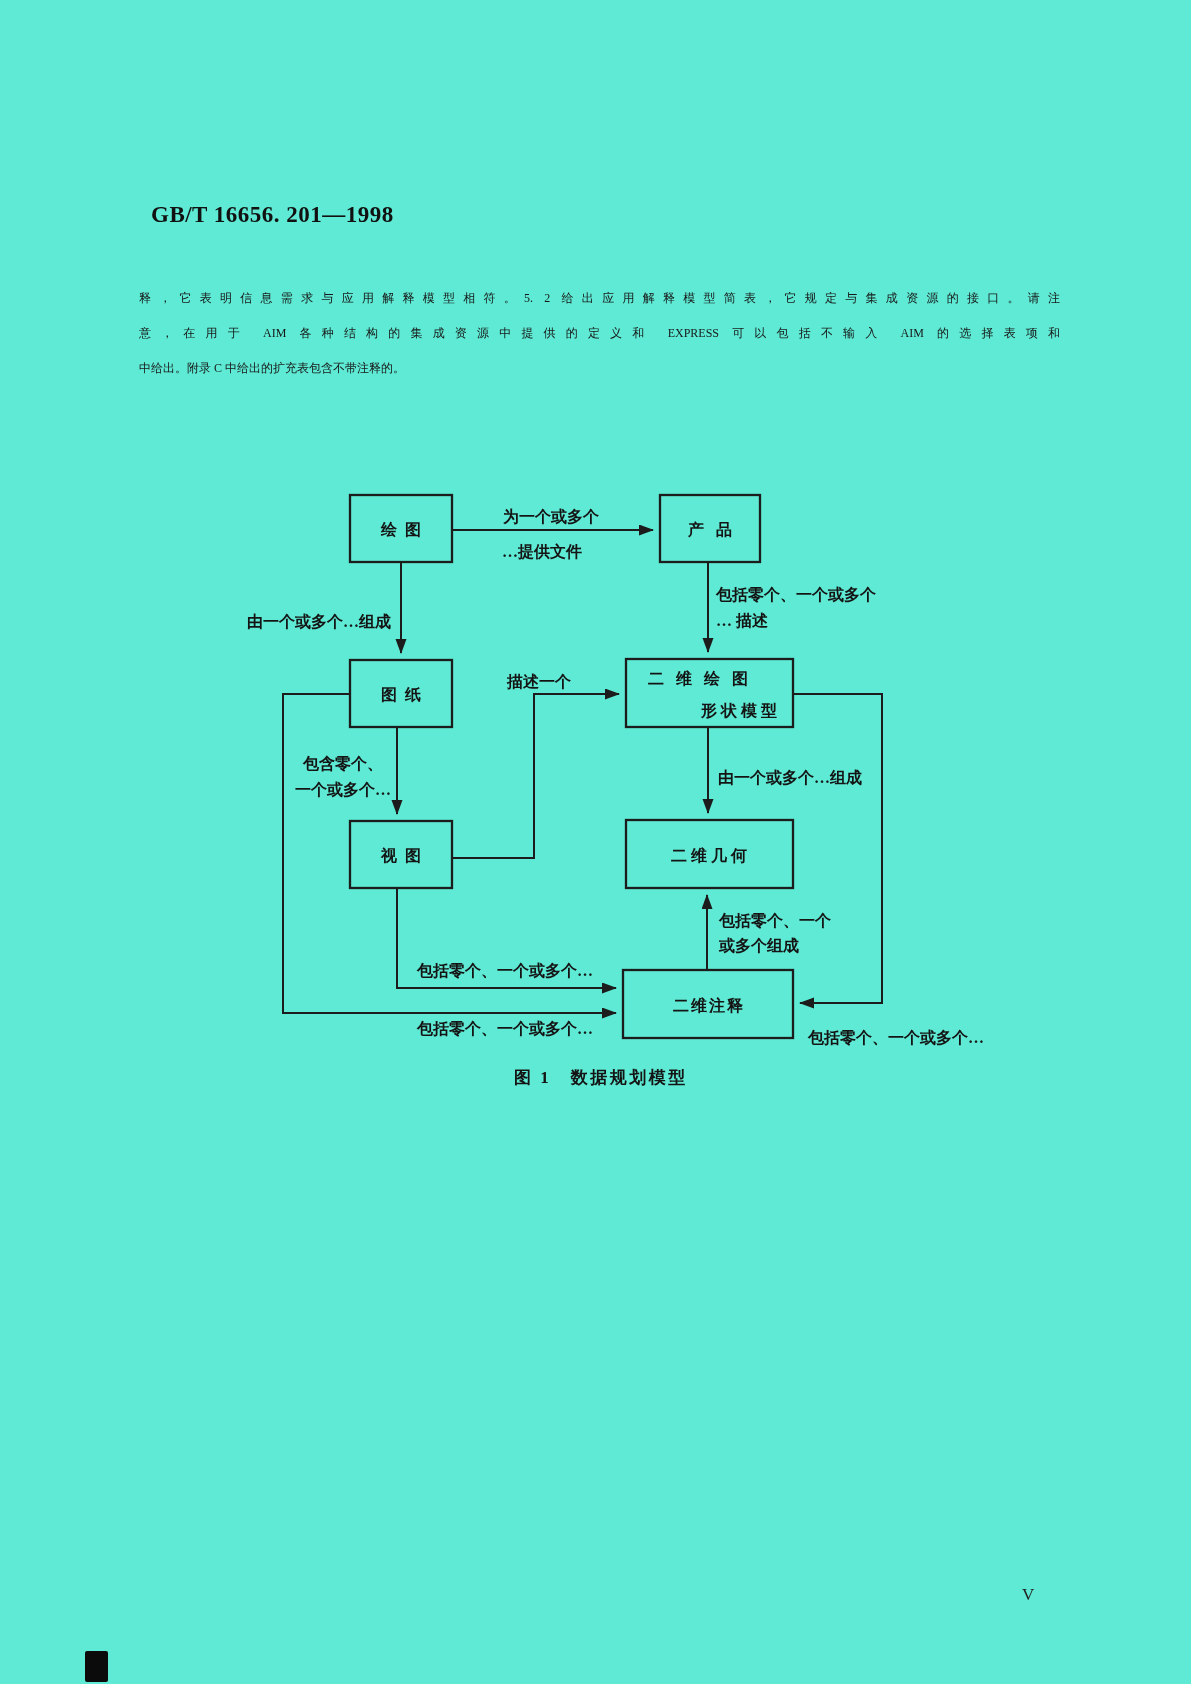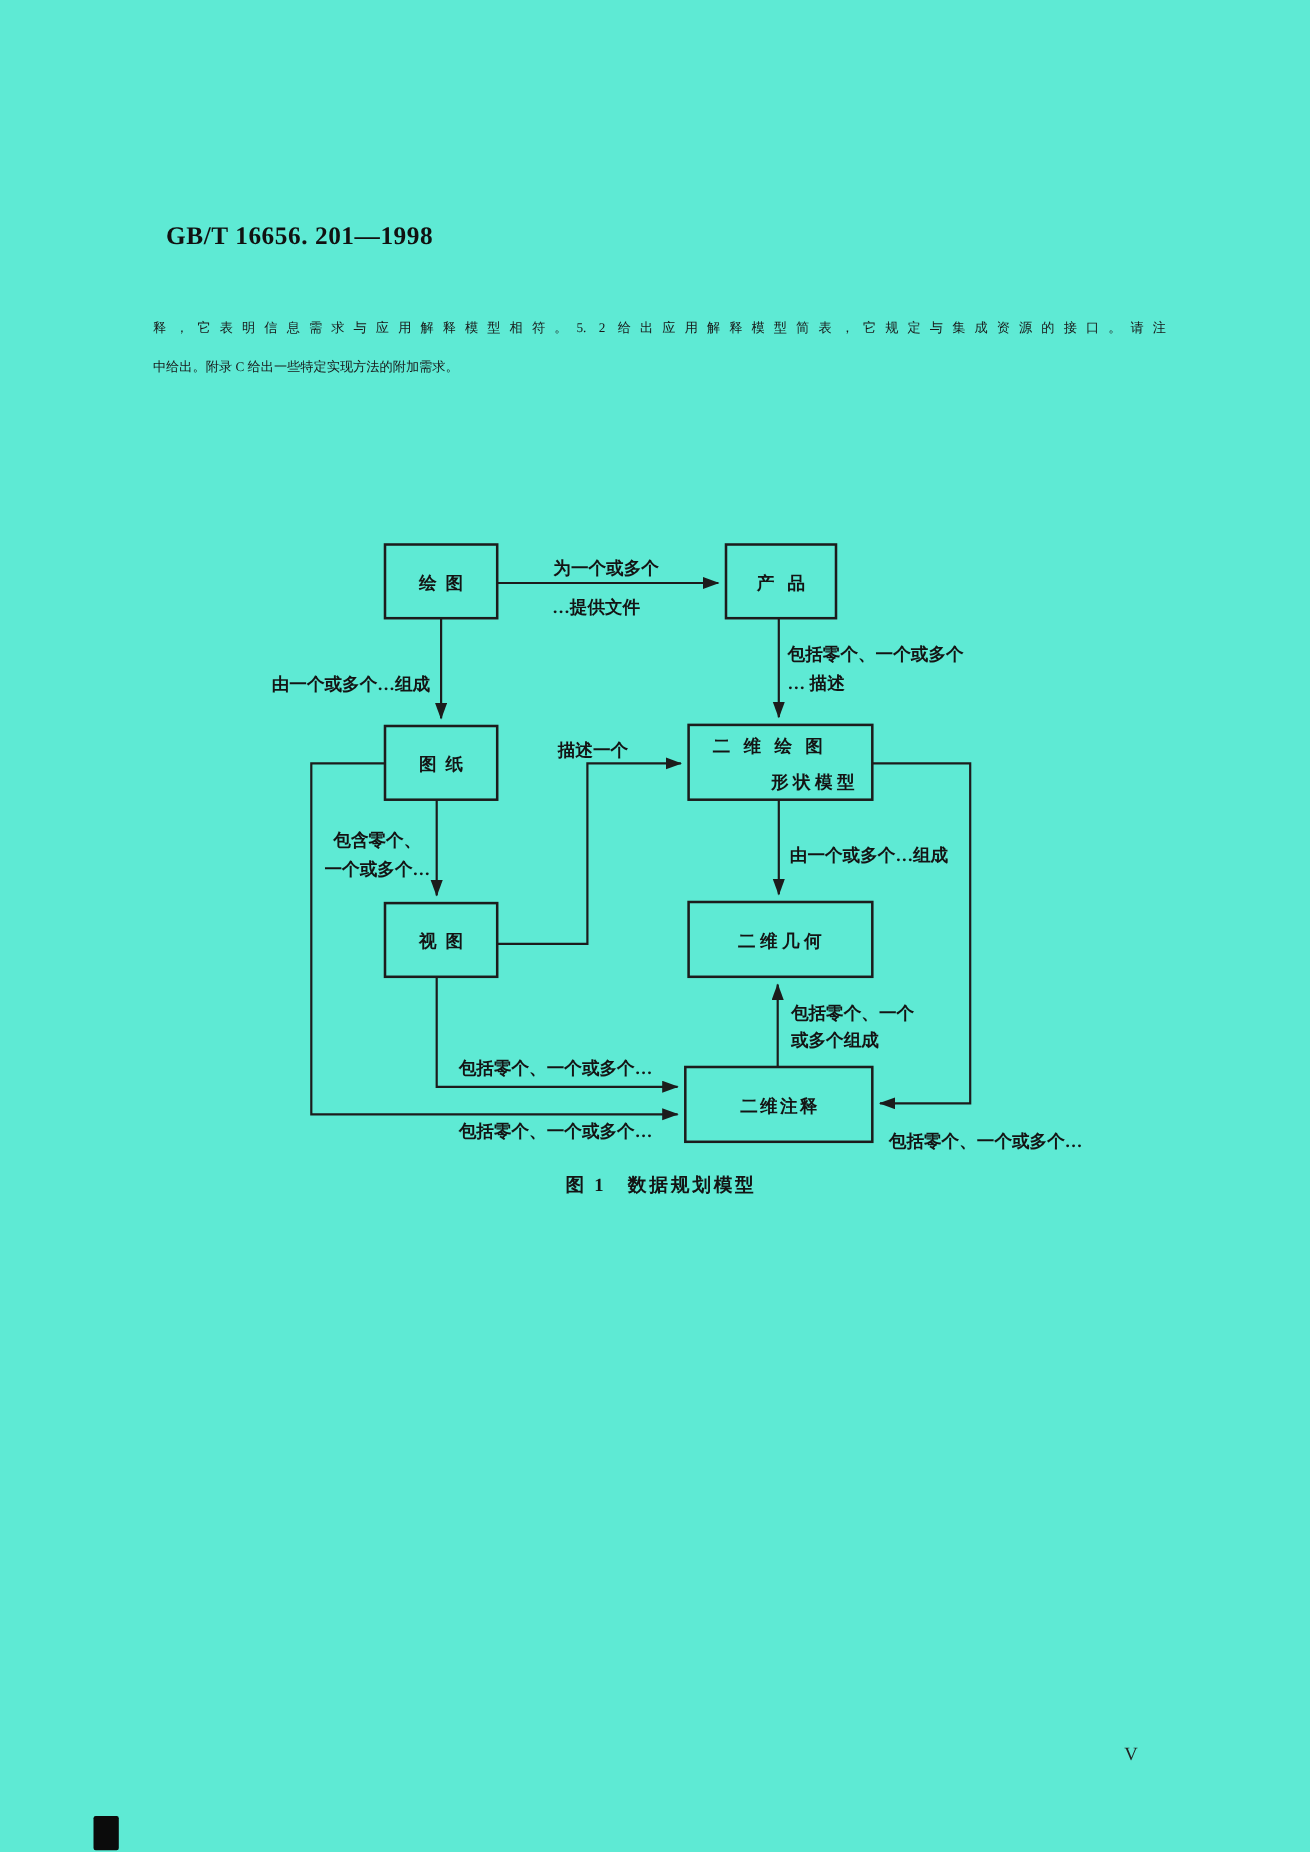--- a/index.html
+++ b/index.html
@@ -48,21 +48,22 @@
 </style>
 </head>
 <body>
 
 <div class="page">
 
   <div class="std-header">GB/T 16656. 201—1998</div>
 
   <div class="para">
     <div class="pline">释，它表明信息需求与应用解释模型相符。5. 2 给出应用解释模型简表，它规定与集成资源的接口。请注</div>
-    <div class="pline last">中给出。附录 C 给出一些特定实现方法的附加需求。</div>
+    <div class="pline">意，在用于 AIM 各种结构的集成资源中提供的定义和 EXPRESS 可以包括不输入 AIM 的选择表项和</div>
+    <div class="pline last">中给出。附录 C 中给出的扩充表包含不带注释的。</div>
   </div>
 
   <svg id="diagram-svg" viewBox="0 0 1191 1684" xmlns="http://www.w3.org/2000/svg">
     <defs>
       <marker id="arrowhead" markerUnits="userSpaceOnUse" markerWidth="17" markerHeight="13" refX="14" refY="5.5" orient="auto">
         <path d="M0,0 L15,5.5 L0,11 Z" fill="#1c1c1c"></path>
       </marker>
     </defs>
   <polyline points="452,530 653,530" class="edge" marker-end="url(#arrowhead)"></polyline>
       <polyline points="401,562 401,653" class="edge" marker-end="url(#arrowhead)"></polyline>

